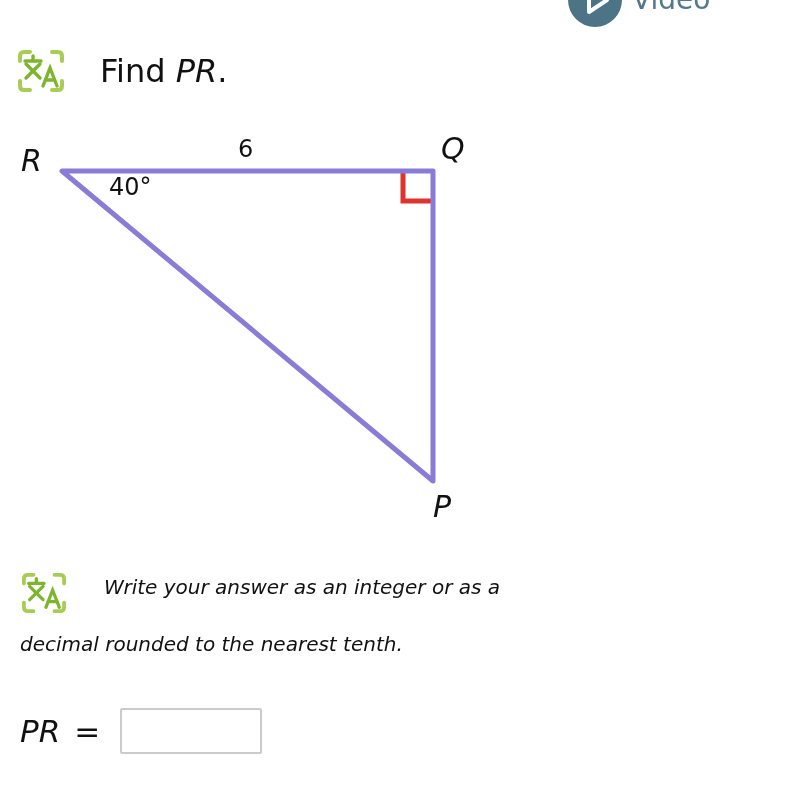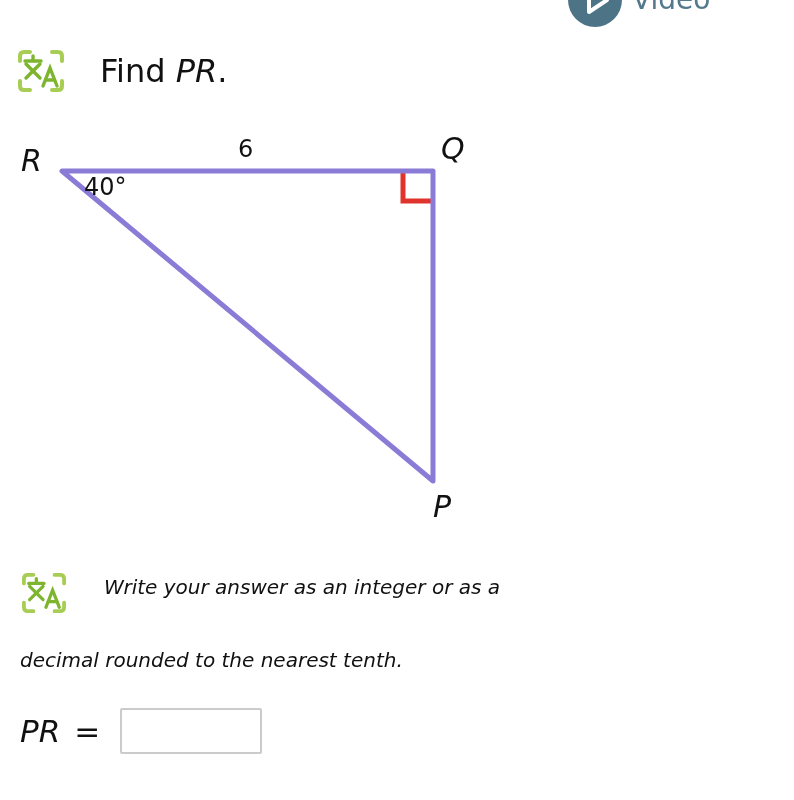--- a/index.html
+++ b/index.html
@@ -86,40 +86,40 @@
   .label-p { left: 433px; top: 492px; }
   .measure-label {
     position: absolute;
     font-size: 24px;
     font-style: normal;
     color: #111111;
     line-height: 1;
     white-space: nowrap;
   }
   .label-side { left: 238px; top: 137px; }
-  .label-angle { left: 84px; top: 175px; text-align: center; }
+  .label-angle { left: 109px; top: 175px; text-align: center; }
 
   
   .instr-icon {
     position: absolute;
     left: 19px;
     top: 571px;
     width: 50px;
     height: 44px;
   }
   .instr-line {
     position: absolute;
     font-size: 20px;
     font-style: italic;
     color: #111111;
     line-height: 1;
     white-space: nowrap;
   }
   .instr-line1 { left: 104px; top: 577px; }
-  .instr-line2 { left: 20px; top: 650px; }
+  .instr-line2 { left: 20px; top: 634px; }
 
   
   .answer-row {
     position: absolute;
     left: 20px;
     top: 708px;
     display: flex;
     align-items: center;
   }
   .answer-var {

